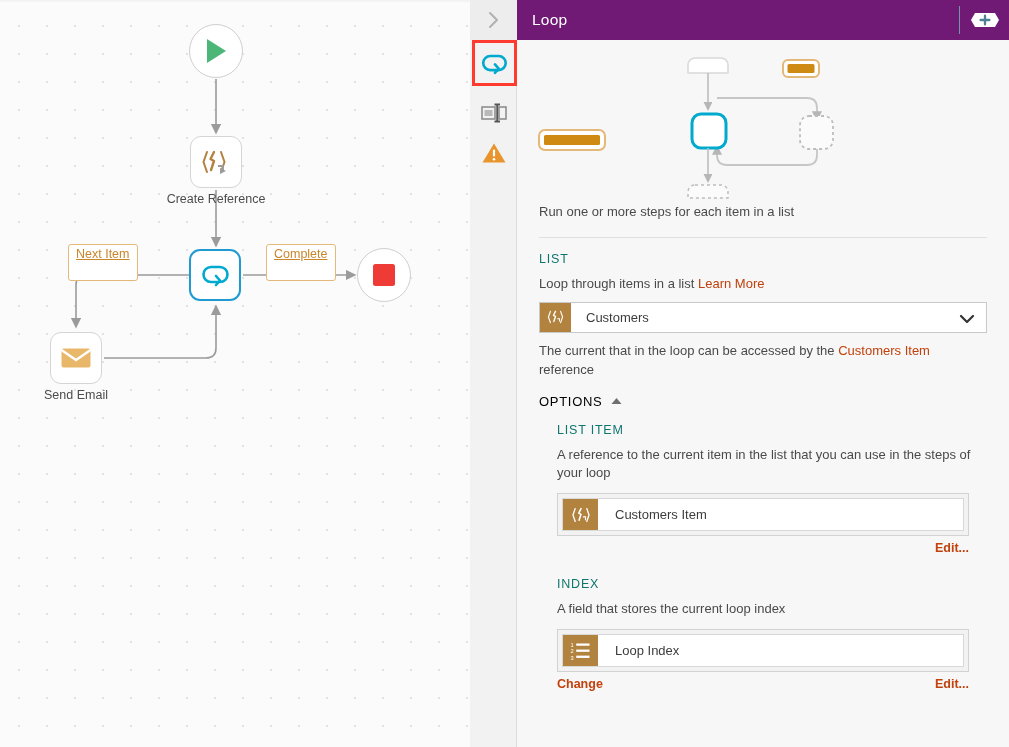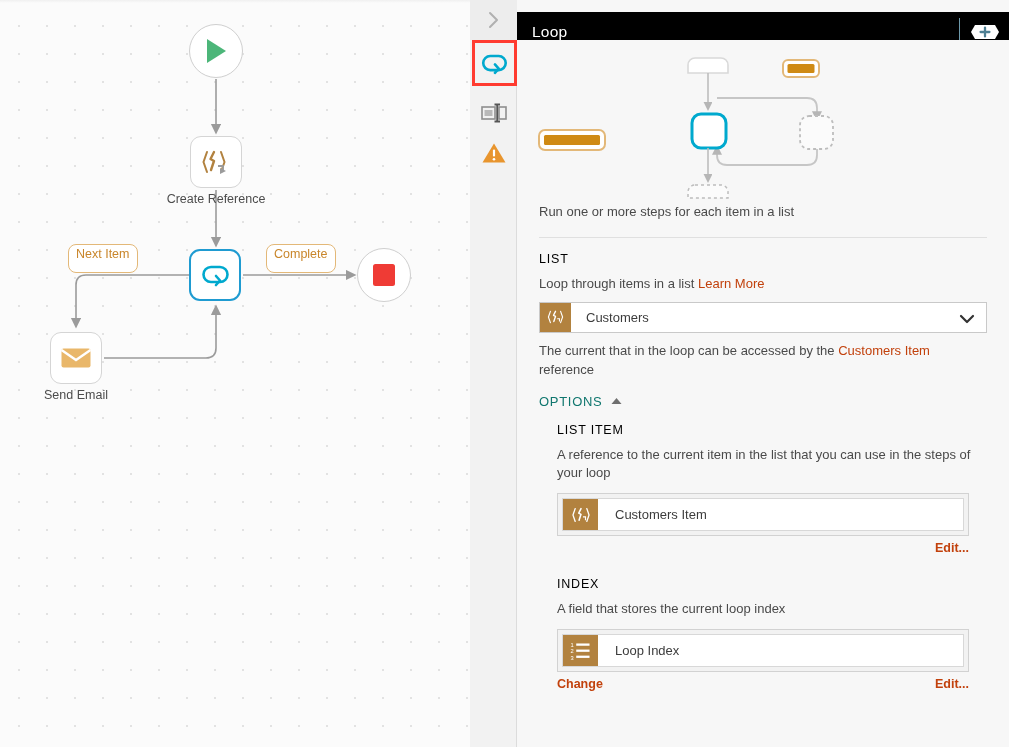--- a/index.html
+++ b/index.html
@@ -42,23 +42,24 @@
     position: absolute; top: 56px; left: 50%; transform: translateX(-50%);
     font-size: 12.5px; color: #4c4c4c; white-space: nowrap;
   }
 
   .edge-label {
     position: absolute;
     border: 1px solid #e3b878;
     background: #ffffff;
     color: #c9862b;
     font-size: 12.5px;
-    padding: 2px 7px 11px;
-    border-radius: 8px;
+    padding: 2px 7px 19px;
+    border-radius: 3px;
     white-space: nowrap;
+    text-decoration: underline;
   }
 
   
   #right { position:absolute; left:470px; top:0; width:539px; height:747px; background:#f7f7f7; }
 
   #icon-rail {
     position:absolute; left:0; top:0; width:47px; height:747px;
     background:#f2f2f2; border-right:1px solid #dcdcdc;
   }
   #collapse-btn {
@@ -73,22 +74,22 @@
   #rail-loop { top:43px; }
   #rail-form { top:92px; }
   #rail-warn { top:132px; }
   #rail-highlight {
     position:absolute; left:2px; top:40px; width:45px; height:46px;
     border:3px solid #ff3b30; pointer-events:none;
   }
 
   #panel-header {
     position:absolute; left:47px; top:0; width:492px; height:40px;
-    background:#000000; color:#ffffff;
-    display:flex; align-items:center;margin-top:12px;
+    background:#701a75; color:#ffffff;
+    display:flex; align-items:center;
   }
   #panel-title { font-size:15.5px; padding-left:15px; letter-spacing:.2px; }
   #header-sep { position:absolute; right:49px; top:6px; width:1px; height:28px; background:#6d99aa; }
   #add-btn {
     position:absolute; right:9px; top:11px; width:30px; height:18px;
     cursor:pointer; display:flex; align-items:center; justify-content:center;
   }
 
   #panel-body {
     position:absolute; left:47px; top:40px; width:492px; height:707px;
@@ -98,21 +99,21 @@
   
   #illus { position:relative; width:492px; height:160px; }
   #illus svg { position:absolute; left:0; top:0; }
 
   .desc {
     font-size:13px; color:#4a4a4a; padding:0 22px; margin-top:4px;
   }
   .hr { height:1px; background:#e0e0e0; margin:18px 22px 0 22px; }
 
   .sec-head {
-    font-size:12.5px; color:#000000; letter-spacing:.8px;
+    font-size:12.5px; color:#0f766e; letter-spacing:.8px;
     padding:14px 22px 0 22px;
   }
   .sec-head.sub { padding-left:40px; }
   .helper {
     font-size:13px; color:#4a4a4a; padding:9px 22px 0 22px; line-height:1.45;
   }
   .helper.sub { padding-left:40px; padding-right:19px; }
   .link { color:#c2410c; cursor:pointer; }
 
   .field-row {
@@ -123,21 +124,21 @@
   }
   .field-row .ficon {
     width:31px; height:29px; background:#b2823f;
     display:flex; align-items:center; justify-content:center; flex:0 0 31px;
   }
   .field-row .ftext { font-size:13px; color:#3c3c3c; padding-left:15px; }
   .chev { position:absolute; right:11px; top:8px; }
 
   .options-row {
     padding:14px 24px 0 22px;
-    font-size:13px; color:#0f766e; letter-spacing:.7px;
+    font-size:13px; color:#000000; letter-spacing:.7px;
     display:flex; align-items:center; gap:9px; cursor:pointer;
   }
 
   .ref-box {
     margin:10px 40px 0 40px; padding:4px;
     border:1px solid #d2d2d2; background:#f2f2f2;
   }
   .ref-inner {
     height:33px; background:#ffffff; border:1px solid #d8d8d8;
     display:flex; align-items:center;

